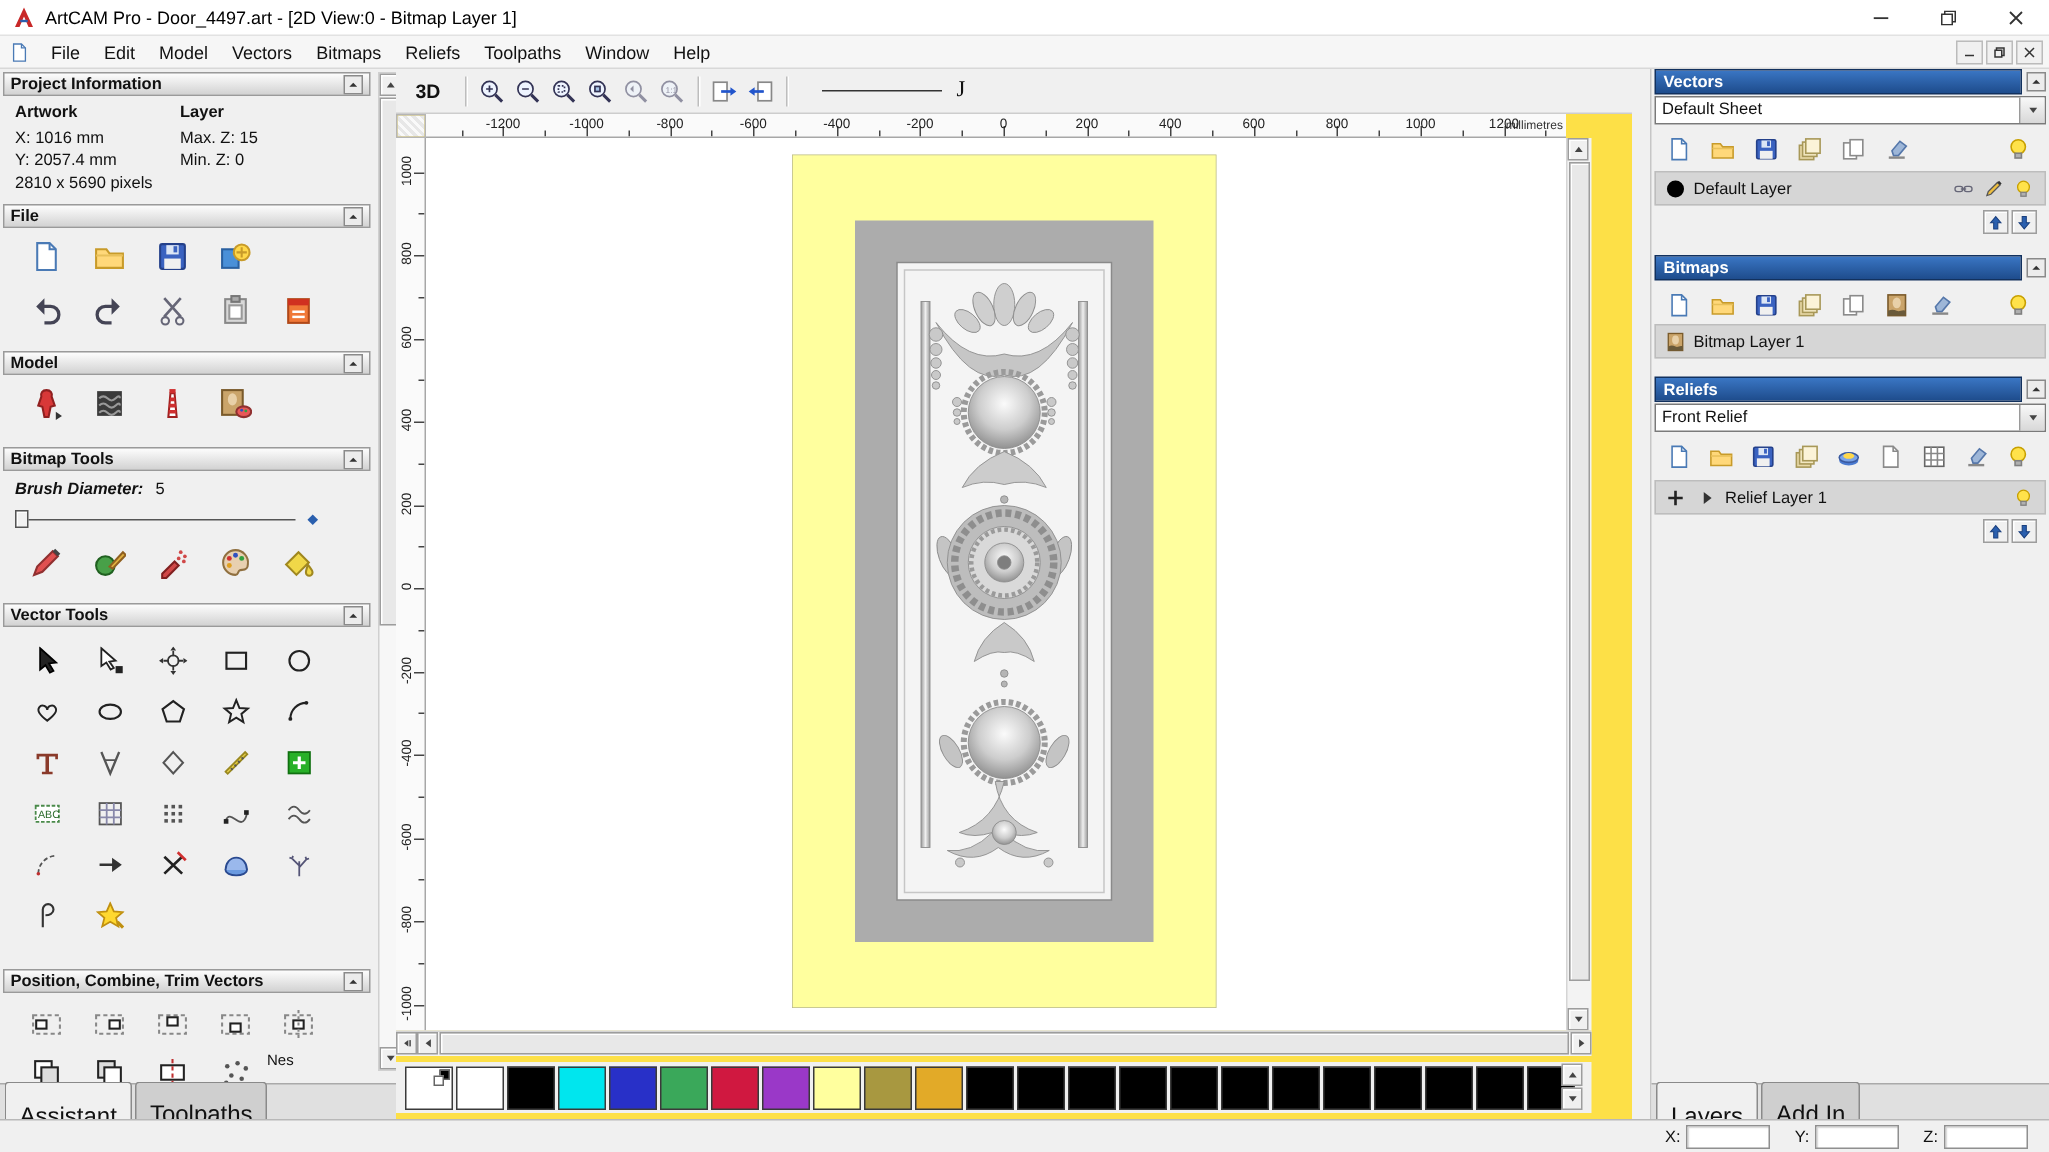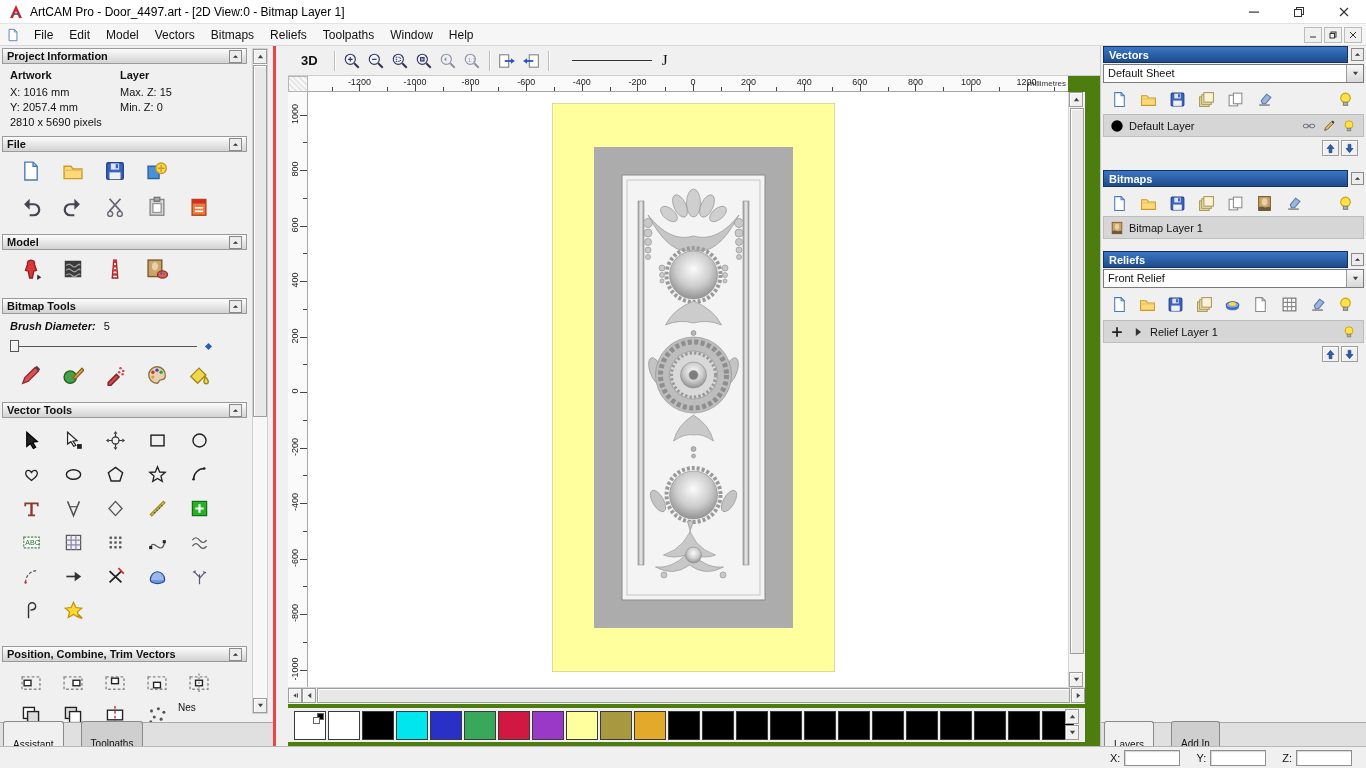--- a/index.html
+++ b/index.html
@@ -56,25 +56,25 @@
   .overflow-text { font-size:10px; align-self:flex-start; margin-top:2px; }
   
   .lp-scroll { position:absolute; right:5px; top:2px; width:16px; height:666px; background:#f7f7f7; border:1px solid #d0d0d0; }
   .scroll-btn { width:14px; height:15px; background:#f0f0f0; border:1px solid #9d9d9d; box-shadow:inset 1px 1px 0 #fff; display:flex; align-items:center; justify-content:center; }
   .scroll-btn svg { width:7px; height:7px; }
   .lp-scroll .thumb { position:absolute; left:0; top:16px; width:14px; height:352px; background:#e8e8e8; border:1px solid #9d9d9d; box-shadow:inset 1px 1px 0 #fff; }
   .lp-scroll .sb-down { position:absolute; bottom:0; }
 
   
   .panel-tabs { position:absolute; bottom:0; left:0; right:0; height:24px; background:#e0e0e0; border-top:1px solid #aaa; display:flex; align-items:flex-end; padding-left:3px; }
-  .tab { height:21px; line-height:19px; padding:12px 9px; font-size:10px; border:1px solid #8a8a8a; border-bottom:none; border-radius:3px 3px 0 0; background:#cfcfcf; margin-right:17px; }
+  .tab { height:21px; line-height:19px; padding:12px 9px; font-size:16px; border:1px solid #8a8a8a; border-bottom:none; border-radius:3px 3px 0 0; background:#cfcfcf; margin-right:2px; }
   .tab.active { background:#f0f0f0; font-weight:normal; height:23px; line-height:21px; }
 
   
-  .center { position:absolute; left:288px; top:0; width:824px; height:700px; background:#4d7c0f; }
+  .center { position:absolute; left:264px; top:0; width:824px; height:700px; background:#fde047; }
   .view-toolbar { position:absolute; top:0; left:0; right:0; height:30px; display:flex; align-items:center; padding-left:8px; border-bottom:1px solid #cdcdcd; background:#f0f0f0; }
   .btn-3d { font-weight:bold; font-size:13px; padding:1px 5px; margin-right:6px; }
   .tb-sep { width:1px; height:20px; background:#bdbdbd; box-shadow:1px 0 0 #fff; margin:0 5px; }
   .view-toolbar .ticon { width:24px; height:24px; }
   .view-toolbar .ticon svg { width:18px; height:18px; }
   [data-name="zoom-last-icon"], [data-name="zoom-ratio-icon"] { opacity:.5; }
   .line-sample { width:80px; height:1px; background:#333; margin:0 10px 0 18px; }
   .curve-glyph { font-family:"Liberation Serif", serif; font-size:15px; }
 
   .ruler-corner { position:absolute; top:30px; left:0; width:20px; height:16px; border:1px solid #b5b5b5; background:repeating-linear-gradient(45deg,#e7e7e7 0 2px,#f9f9f9 2px 4px); }

